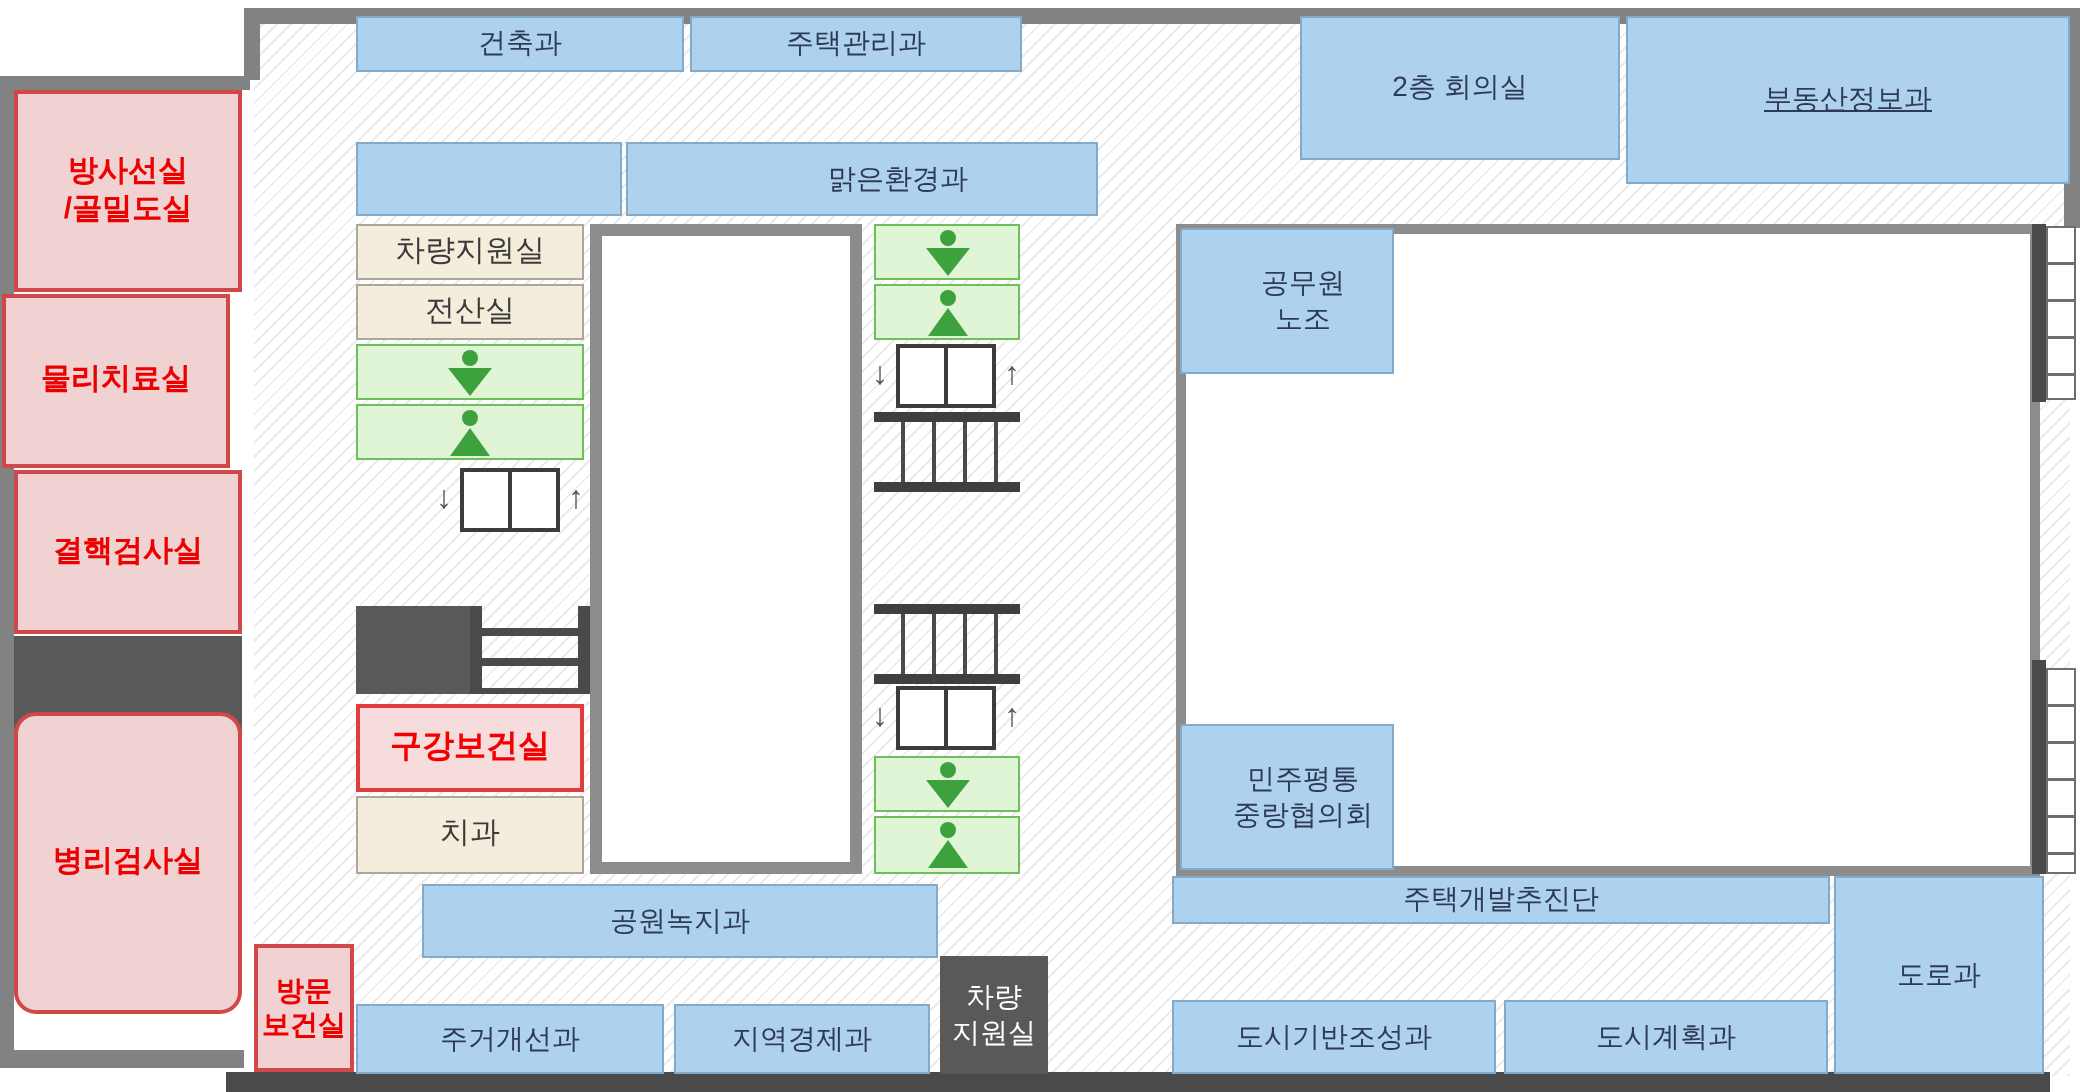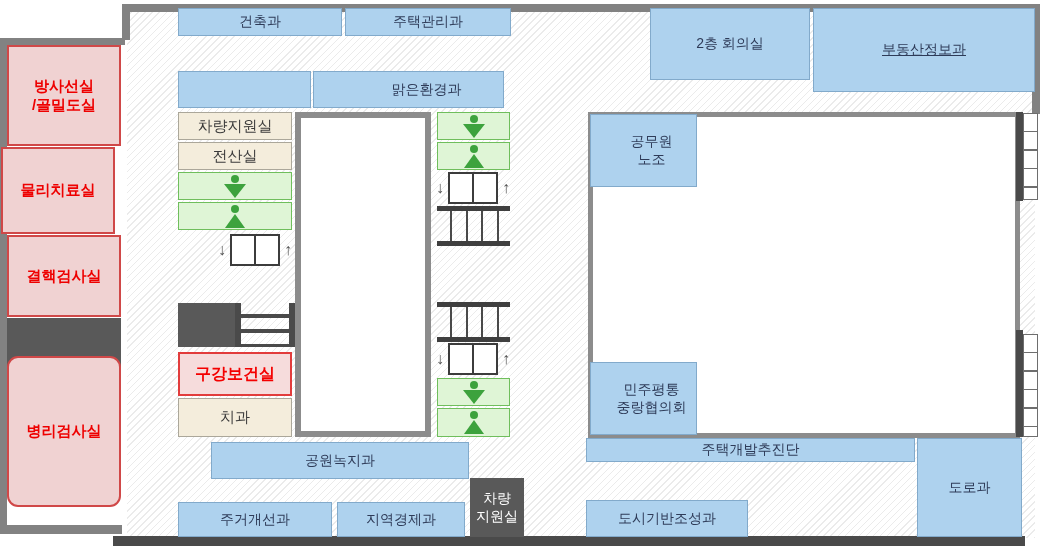--- a/index.html
+++ b/index.html
@@ -68,28 +68,30 @@
   <div class="abs wall" style="left:0px;top:38px;width:7px;height:496px;"></div>
   <div class="abs wall" style="left:0px;top:525px;width:122px;height:9px;"></div>
   <div class="abs wall-dark" style="left:113px;top:536px;width:912px;height:10px;"></div>
 
   <div class="abs label room-pink" style="left:7px;top:45px;width:114px;height:101px;"><span>방사선실
 /골밀도실</span></div>
   <div class="abs label room-pink" style="left:1px;top:147px;width:114px;height:87px;"><span>물리치료실</span></div>
   <div class="abs label room-pink" style="left:7px;top:235px;width:114px;height:82px;"><span>결핵검사실</span></div>
   <div class="abs block-dark" style="left:7px;top:318px;width:114px;height:55px;"></div>
   <div class="abs label room-pink" style="left:7px;top:356px;width:114px;height:151px;border-radius:11px;"><span>병리검사실</span></div>
+  <div class="abs label room-pink" style="left:127px;top:472px;width:50px;height:64px;font-size:14px;"><span>방문
+보건실</span></div>
 
   <div class="abs label room-blue" style="left:178px;top:8px;width:164px;height:28px;"><span>건축과</span></div>
   <div class="abs label room-blue" style="left:345px;top:8px;width:166px;height:28px;"><span>주택관리과</span></div>
   <div class="abs label room-blue" style="left:650px;top:8px;width:160px;height:72px;"><span>2층 회의실</span></div>
   <div class="abs label room-blue" style="left:813px;top:8px;width:222px;height:84px;text-decoration:underline;"><span>부동산정보과</span></div>
 
   <div class="abs room-blue" style="left:178px;top:71px;width:133px;height:37px;"></div>
-  <div class="abs label room-blue" style="left:313px;top:71px;width:191px;height:37px;padding-left:36px;"><span>맑은환경과</span></div>
+  <div class="abs label room-blue" style="left:313px;top:71px;width:236px;height:37px;padding-left:36px;"><span>맑은환경과</span></div>
 
   <div class="abs label room-beige" style="left:178px;top:112px;width:114px;height:28px;"><span>차량지원실</span></div>
   <div class="abs label room-beige" style="left:178px;top:142px;width:114px;height:28px;"><span>전산실</span></div>
 
   <div class="abs label room-green" style="left:178px;top:172px;width:114px;height:28px;">
     <span class="figure"><span class="fig-head"></span><span class="fig-body-male"></span></span>
   </div>
   <div class="abs label room-green" style="left:178px;top:202px;width:114px;height:28px;">
     <span class="figure"><span class="fig-head"></span><span class="fig-body-female"></span></span>
   </div>
@@ -155,14 +157,15 @@
 
   <div class="abs label room-blue" style="left:211px;top:442px;width:258px;height:37px;"><span>공원녹지과</span></div>
   <div class="abs label room-blue" style="left:178px;top:502px;width:154px;height:35px;"><span>주거개선과</span></div>
   <div class="abs label room-blue" style="left:337px;top:502px;width:128px;height:35px;"><span>지역경제과</span></div>
   <div class="abs label room-dark" style="left:470px;top:478px;width:54px;height:59px;"><span>차량
 지원실</span></div>
 
   <div class="abs label room-blue" style="left:586px;top:438px;width:329px;height:24px;"><span>주택개발추진단</span></div>
   <div class="abs label room-blue" style="left:917px;top:438px;width:105px;height:99px;"><span>도로과</span></div>
   <div class="abs label room-blue" style="left:586px;top:500px;width:162px;height:37px;"><span>도시기반조성과</span></div>
+  <div class="abs label room-blue" style="left:752px;top:500px;width:162px;height:37px;"><span>도시계획과</span></div>
 
 </div>
 
 </body></html>

